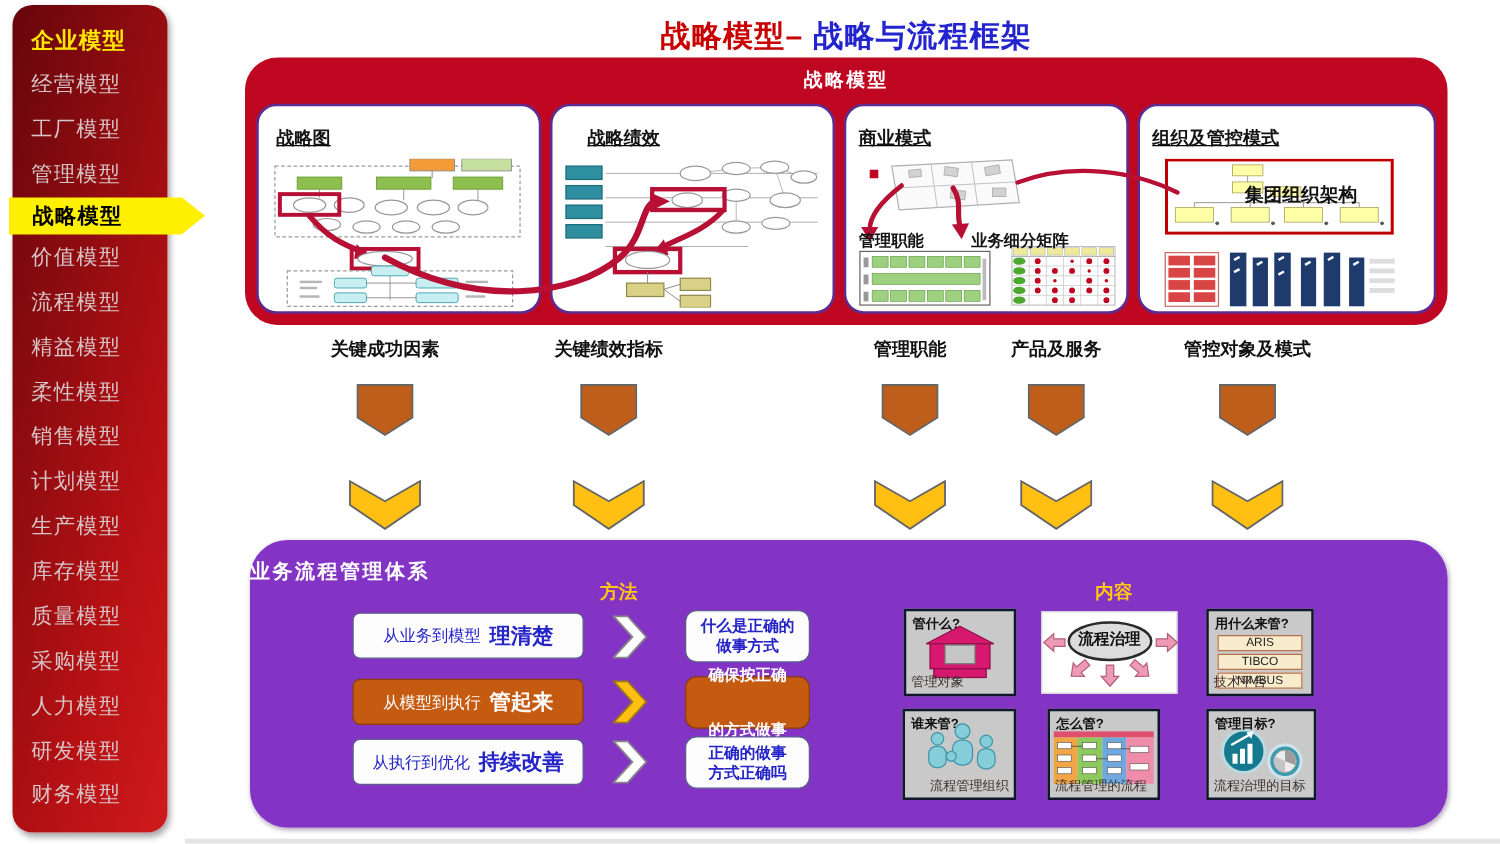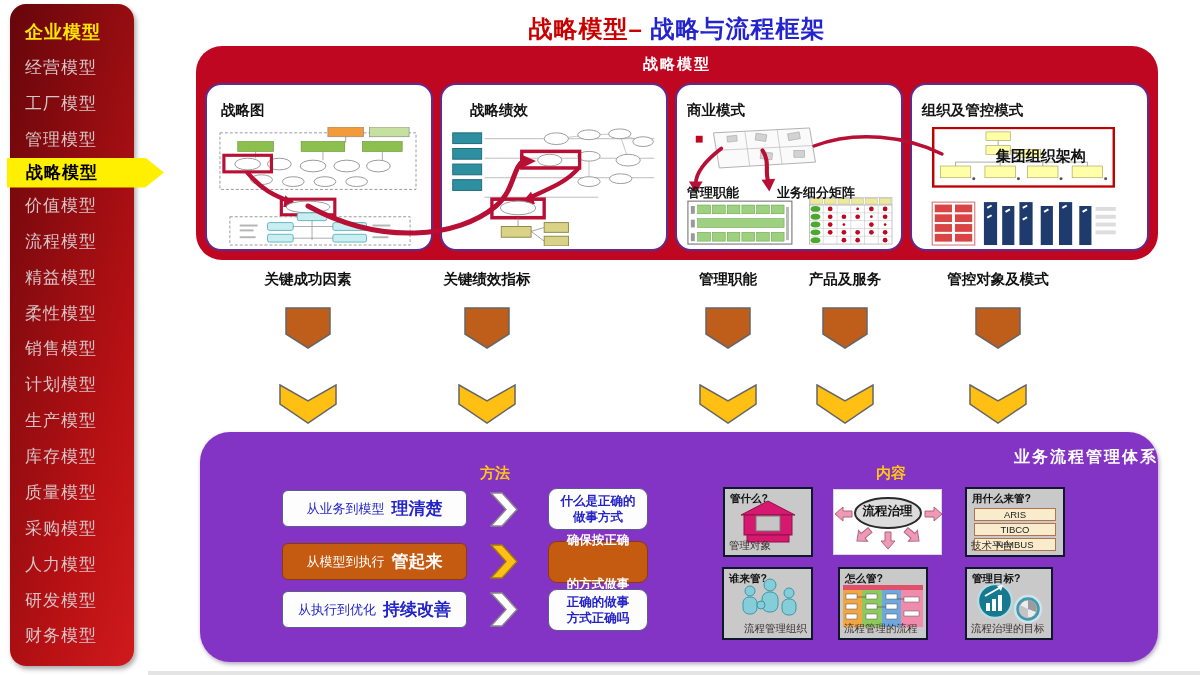--- a/index.html
+++ b/index.html
@@ -37,21 +37,21 @@
   .strat{
     position:absolute;left:196px;top:46px;width:962px;height:214px;
     background:#c00721;border-radius:26px;
   }
   .strat-label{
     text-align:center;color:#fff;font-weight:bold;font-size:15px;
     padding-top:9px;letter-spacing:2px;
   }
   .panels{
     position:absolute;left:9px;right:9px;top:37px;bottom:9px;
-    display:flex;gap:7px;
+    display:flex;gap:7px;text-decoration:underline;
   }
   .panel{
     background:#fff;border:2px solid #5e2c91;border-radius:16px;
     flex:1 1 0;position:relative;box-sizing:border-box;
   }
   .panel.p4{flex:1.05 1 0;}
   .panel-title{font-weight:bold;font-size:14.5px;color:#141414;margin-top:16px;white-space:nowrap;}
   .pt1{margin-left:14px;} .pt2{margin-left:28px;} .pt3{margin-left:10px;} .pt4{margin-left:10px;}
   .diagram{position:absolute;left:7px;right:7px;top:42px;bottom:3px;width:calc(100% - 14px);height:calc(100% - 45px);}
   .sub-label{position:absolute;font-size:13px;font-weight:bold;color:#141414;white-space:nowrap;z-index:4;}
@@ -63,21 +63,21 @@
   .flow-col{position:absolute;top:270px;width:160px;display:flex;flex-direction:column;align-items:center;}
   .flow-label{font-size:14.5px;font-weight:bold;color:#111;white-space:nowrap;height:20px;}
   .flow-pentagon{margin-top:17px;}
   .flow-chevron{margin-top:35px;}
   
   .bpm{
     position:absolute;left:200px;top:432px;width:958px;height:230px;
     background:#8434c4;border-radius:30px;box-shadow:1px 2px 4px rgba(60,20,90,.4);
   }
   .bpm-title{
-    position:absolute;left:0;top:15px;width:100%;text-align:right;
+    position:absolute;left:0;top:15px;width:100%;text-align:left;
     color:#fff;font-weight:bold;font-size:16px;letter-spacing:2px;
   }
   .tag-label{position:absolute;font-size:15px;font-weight:bold;color:#ffc613;white-space:nowrap;}
   .tag-method{left:280px;top:32px;}
   .tag-content{left:676px;top:32px;}
   .m-left{
     position:absolute;left:82px;width:185px;height:37px;border-radius:6px;
     background:#fdfdfd;border:1px solid #5c5c8e;box-sizing:border-box;
     display:flex;align-items:center;justify-content:center;gap:7px;white-space:nowrap;
   }
@@ -98,21 +98,21 @@
   
   .cbox{
     position:absolute;background:#c9c9c9;border:2px solid #0f172a;box-sizing:border-box;
   }
   .cbox .cb-title{position:absolute;top:3px;left:5px;font-size:10.5px;font-weight:bold;color:#111;z-index:2;white-space:nowrap;}
   .cbox .cb-cap{position:absolute;bottom:2px;left:4px;font-size:10.5px;color:#3c3030;z-index:2;white-space:nowrap;}
   .cbox svg{position:absolute;left:0;top:0;}
   .b-what{left:523px;top:55px;width:90px;height:70px;}
   .b-gov{left:633px;top:57px;width:109px;height:66px;background:#fff;border:1px solid #d8d8d8;}
   .gov-label{position:absolute;left:0;top:13px;width:100%;text-align:center;font-size:12.5px;font-weight:bold;color:#111;z-index:2;}
-  .b-tool{left:765px;top:55px;width:100px;height:70px;}
+  .b-tool{left:765px;top:55px;width:86px;height:70px;}
   .tool-items{position:absolute;left:0;top:17px;width:100%;}
   .tool-item{margin:2px 7px 0;background:#f8eccd;border:1px solid #b5724f;font-size:9.5px;line-height:11px;text-align:center;color:#222;}
   .b-who{left:522px;top:135px;width:91px;height:73px;}
   .b-how{left:638px;top:135px;width:90px;height:73px;}
   .b-goal{left:765px;top:135px;width:88px;height:73px;}
   .slide-edge{position:absolute;left:148px;right:0;bottom:0;height:4px;background:#e4e4e4;}
 </style>
 </head>
 <body>
 

